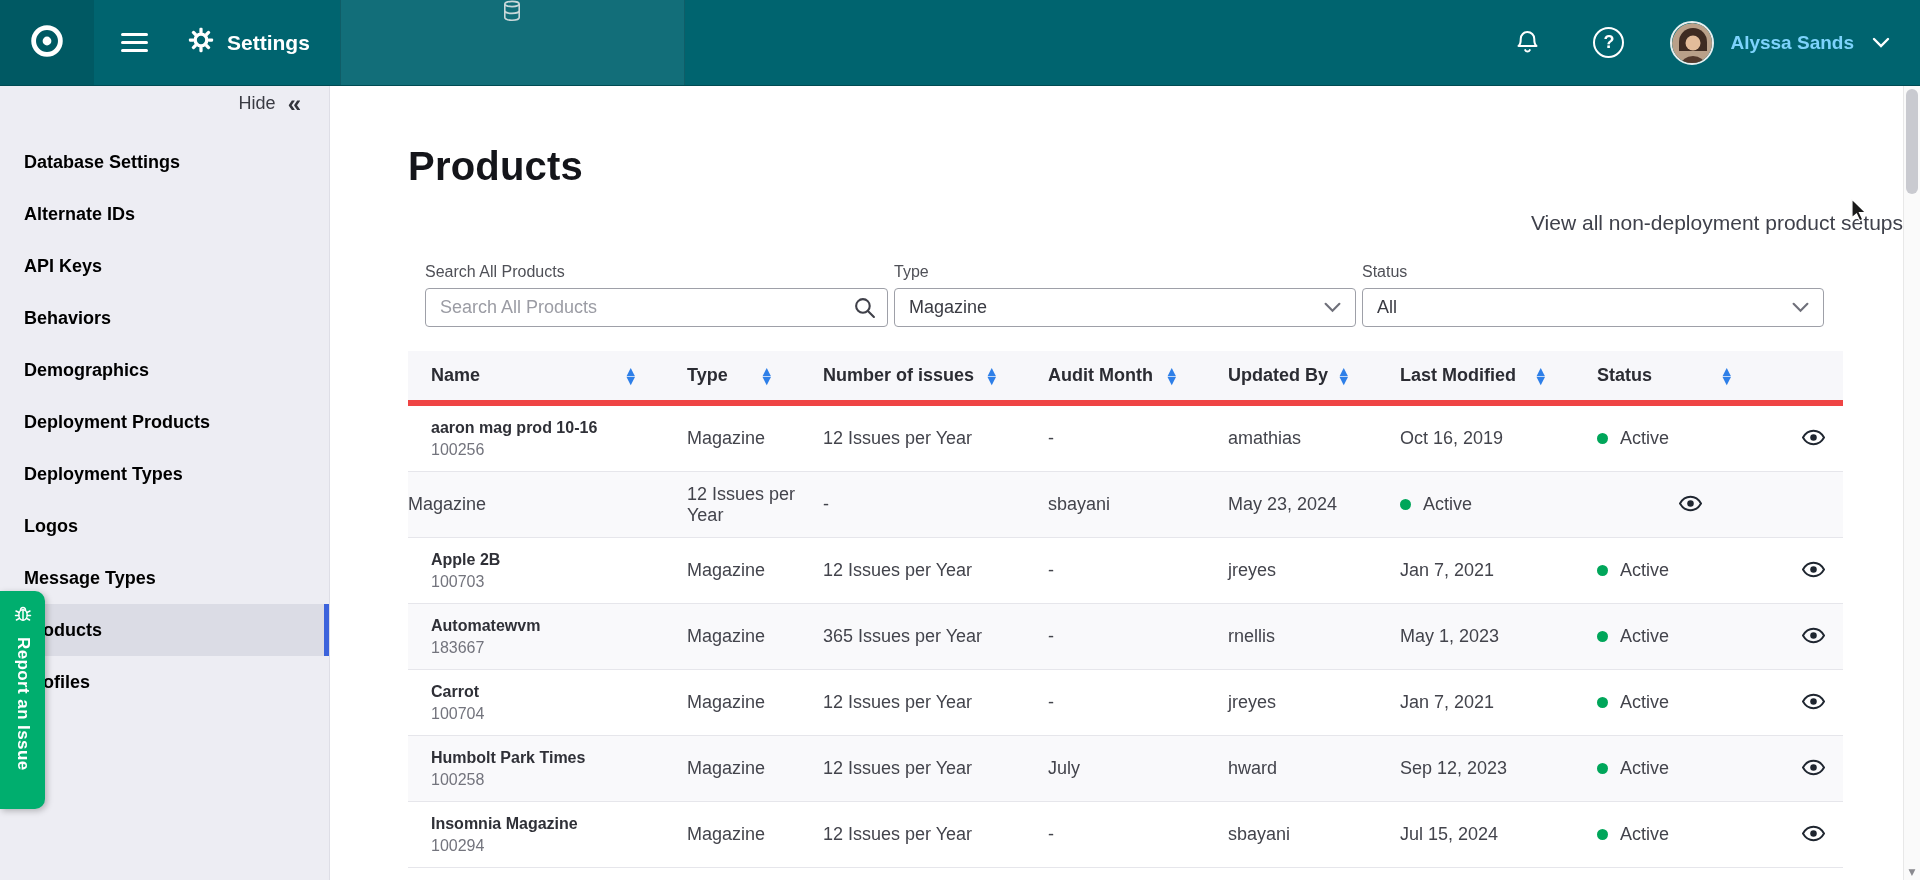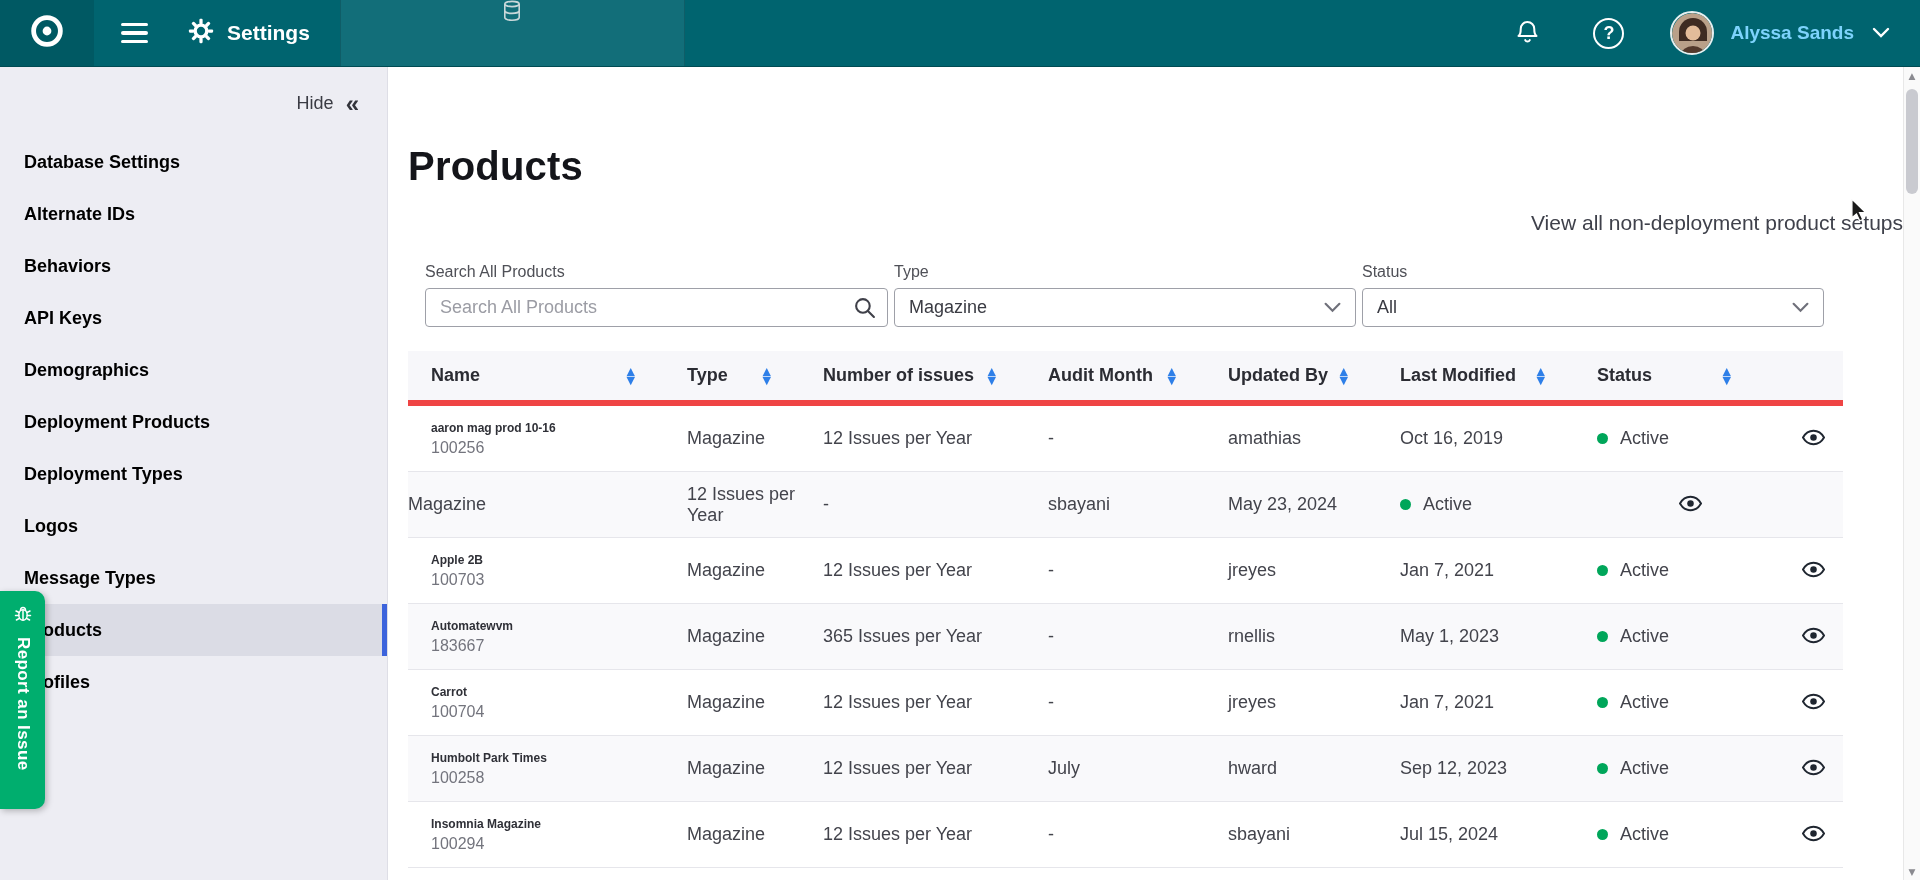--- a/index.html
+++ b/index.html
@@ -1,20 +1,20 @@
 <!DOCTYPE html>
 <html><head>
 <meta charset="utf-8">
 <style>
   * { margin:0; padding:0; box-sizing:border-box; }
   html,body { width:1920px; height:880px; overflow:hidden; background:#fff;
     font-family:"Liberation Sans","DejaVu Sans",sans-serif; cursor:default; }
 
   
-  .navbar { position:absolute; left:0; top:0; width:1920px; height:67px;
+  .navbar { position:absolute; left:0; top:0; width:1920px; height:86px;
     background:#00646F; display:flex; align-items:center; z-index:100;
     border-bottom:1px solid rgba(0,0,0,.25); }
   .logo-block { width:94px; height:100%; background:rgba(0,0,0,.10);
     display:flex; align-items:center; justify-content:center; cursor:pointer; }
   .hamburger { margin-left:18px; width:44px; height:44px; display:flex; flex-direction:column;
     justify-content:center; gap:5px; align-items:center; cursor:pointer; background:none; border:none; }
   .hamburger div { width:27px; height:3.2px; background:#fff; border-radius:2px; }
   .settings-block { margin-left:26px; display:flex; align-items:center; gap:13px;
     color:#fff; font-size:21px; font-weight:700; cursor:pointer; height:100%; padding:0 6px; }
   .db-block { margin-left:24px; height:100%; display:flex; align-items:center; gap:28px;
@@ -25,21 +25,21 @@
   .nav-right { margin-left:auto; display:flex; align-items:center; padding-right:30px; }
   .nav-icon-btn { background:none; border:none; cursor:pointer; display:flex; align-items:center; }
   .bell { margin-right:52px; }
   .help { margin-right:46px; width:31px; height:31px; border:2.4px solid #fff; border-radius:50%;
     color:#fff; font-size:18px; font-weight:700; display:flex; align-items:center; justify-content:center; }
   .avatar { width:44px; height:44px; border-radius:50%; overflow:hidden;
     border:2px solid rgba(255,255,255,.9); margin-right:16px; flex:none; cursor:pointer; }
   .user-name { color:#7dd3fc; font-size:19px; font-weight:700; margin-right:18px; cursor:pointer; }
 
   
-  .sidebar { position:absolute; left:0; top:67px; width:388px; bottom:0;
+  .sidebar { position:absolute; left:0; top:67px; width:330px; bottom:0;
     background:#EDEDF3; border-right:1px solid #DEDEE6; z-index:10; }
   .hide-row { display:flex; justify-content:flex-end; align-items:center; gap:12px;
     padding:26px 28px 0 0; color:#3A3B43; font-size:18px; cursor:pointer; }
   .collapse-glyph { font-size:24px; font-weight:700; color:#33343B; line-height:18px; }
   .side-nav { margin-top:22px; }
   .side-item { height:52px; display:flex; align-items:center; padding-left:24px;
     font-size:18px; font-weight:600; color:#000000; cursor:pointer; white-space:nowrap; }
   .side-item.active { background:#DBDCE5; border-right:5px solid #3C63DC; }
 
   
@@ -78,21 +78,21 @@
   .thead { background:#F7F7FA; height:55px; border-bottom:6px solid #ef4444; }
   .th { display:flex; align-items:center; justify-content:space-between;
     padding-right:52px; font-size:18px; font-weight:700; color:#2B2C33; cursor:pointer; }
   .th:first-child { padding-left:23px; }
   .sort { display:flex; flex-direction:column; line-height:9px; font-size:11px;
     color:#2E7FE8; font-family:"DejaVu Sans",sans-serif; }
   .tr { height:66px; border-bottom:1px solid #E6E6EB; font-size:18px; color:#43444C;
     background:#fff; }
   .tr:nth-child(even) { background:#F9F9FB; }
   .td-name { padding-left:23px; display:flex; flex-direction:column; gap:4px; }
-  .p-name { font-weight:700; color:#2F3037; font-size:12px; cursor:pointer; }
+  .p-name { font-weight:700; color:#2F3037; font-size:16px; cursor:pointer; }
   .p-id { color:#73747D; font-size:16px; }
   .td-status { display:flex; align-items:center; gap:12px; }
   .dot { width:11px; height:11px; border-radius:50%; background:#00A65A; flex:none; }
   .td-eye { display:flex; justify-content:center; }
   .eye-btn { background:none; border:none; cursor:pointer; display:flex; }
 
   
   .vscroll { position:absolute; right:0; top:67px; bottom:0; width:17px;
     background:#FAFAFA; border-left:1px solid #E8E8E8; z-index:90; }
   .sb-arrow { height:17px; display:flex; align-items:center; justify-content:center;
@@ -191,25 +191,25 @@
 
       <div class="side-item">
         <span>Database Settings</span>
       </div>
 
       <div class="side-item">
         <span>Alternate IDs</span>
       </div>
 
       <div class="side-item">
+        <span>API Keys</span>
+      </div>
+
+      <div class="side-item">
         <span>Behaviors</span>
-      </div>
-
-      <div class="side-item">
-        <span>API Keys</span>
       </div>
 
       <div class="side-item">
         <span>Demographics</span>
       </div>
 
       <div class="side-item">
         <span>Deployment Products</span>
       </div>
 

